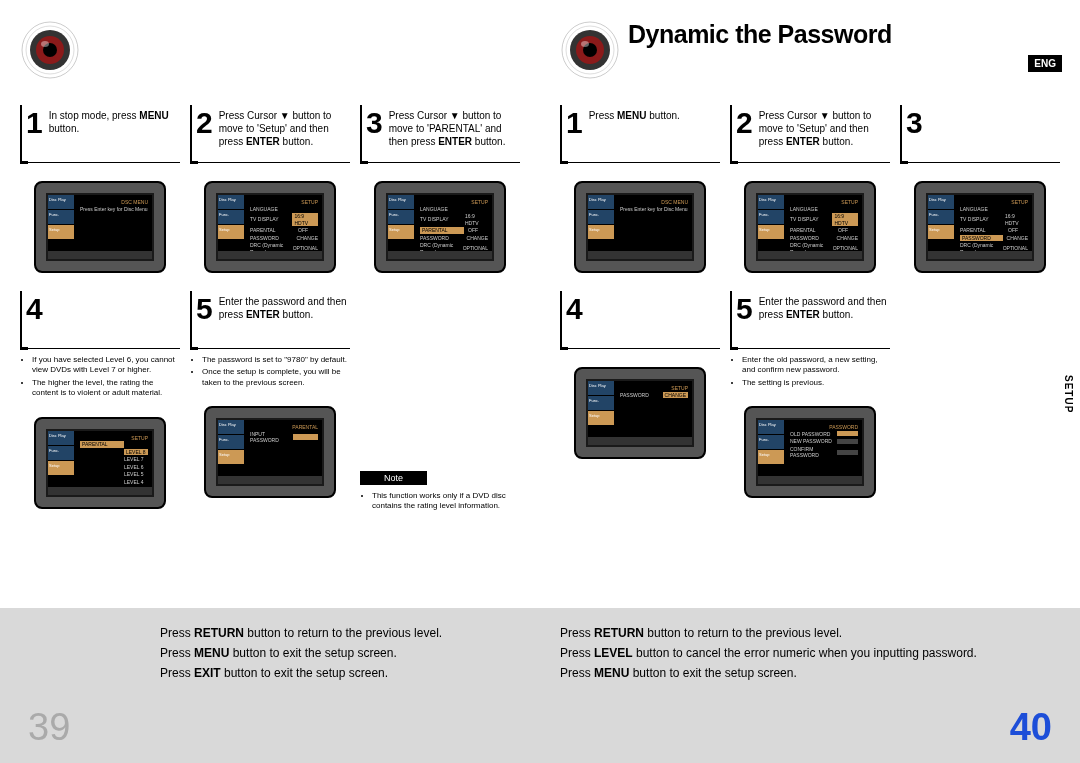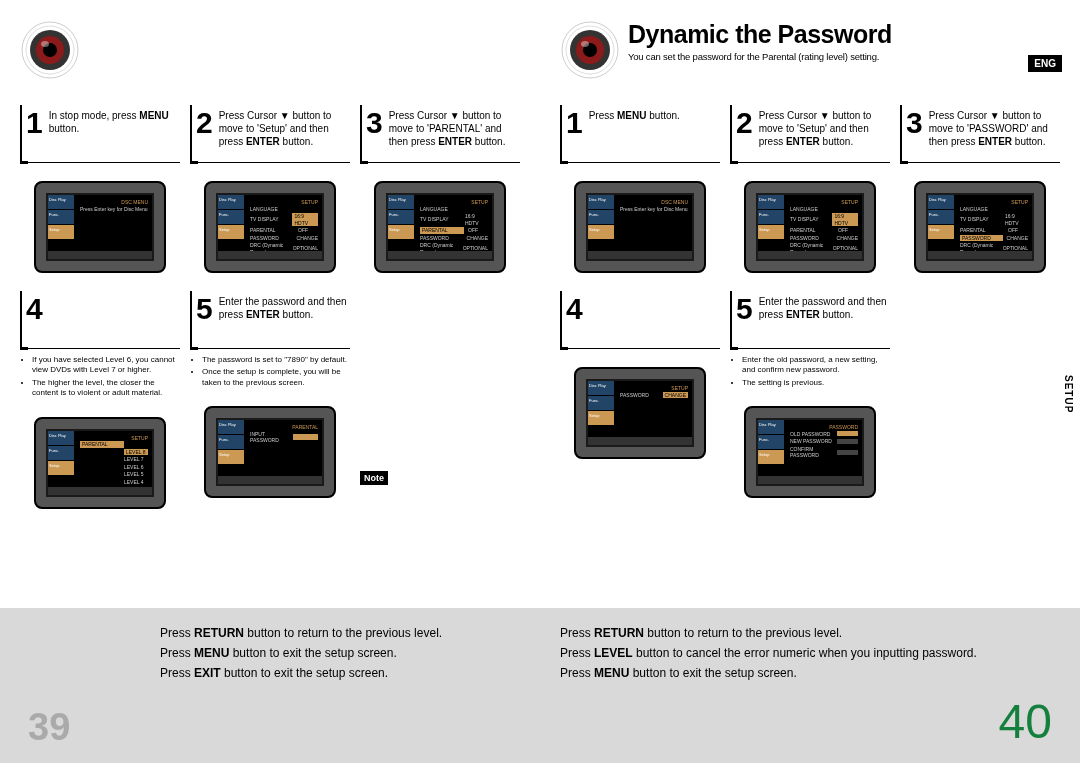--- a/index.html
+++ b/index.html
@@ -135,22 +135,22 @@
     font-size: 8px;
     padding: 6px 0 0 12px;
     list-style: disc;
     line-height: 1.3;
   }
   .bullets li { margin-bottom: 2px; }
   .note-label {
     background: #000;
     color: #fff;
     font-size: 9px;
-    font-weight: bold;
-    padding: 2px 4px;
+    font-weight: normal;
+    padding: 2px 24px;
     display: inline-block;
     margin-top: 10px;
   }
   .footer-band {
     position: absolute;
     left: 0;
     right: 0;
     bottom: 0;
     top: 608px;
     background: #d9d9d9;
@@ -159,30 +159,30 @@
   .footer-line {
     font-size: 12px;
     margin: 6px 0;
   }
   .footer-line b { font-weight: bold; }
   .page-num-left {
     position: absolute;
     left: 28px;
     bottom: 14px;
     font-size: 38px;
-    font-weight: bold;
+    font-weight: normal;
     color: #aaa;
   }
   .page-num-right {
     position: absolute;
     right: 28px;
     bottom: 14px;
-    font-size: 48px;
-    font-weight: normal;
-    color: #15803d;
+    font-size: 38px;
+    font-weight: bold;
+    color: #1d4ed8;
   }
   .footer-lines-left { margin-left: 140px; }
   .footer-lines-right { margin-right: 60px; }
   .placeholder-col { min-height: 10px; }
 </style>
 </head>
 <body>
 
 <div class="page">
   <div class="header">
@@ -297,21 +297,21 @@
       </div>
     </div>
 
   <div class="steps-row" id="left-bottom" style="margin-top:18px;">
       <div class="step">
         <div class="step-head">
           <div class="step-num">4</div>
         </div>
         <ul class="bullets">
           <li>If you have selected Level 6, you cannot view DVDs with Level 7 or higher.</li>
-          <li>The higher the level, the closer the content is to violent or adult material.</li>
+          <li>The higher the level, the rating the content is to violent or adult material.</li>
         </ul>
         <div class="shot">
           <div class="shot-inner">
             <div style="position:absolute;left:0;top:0;bottom:0;width:26px;">
      <div style="background:#246;color:#fff;height:14px;font-size:4px;padding:2px 1px;margin-bottom:1px;">Disc Play</div>
               <div style="background:#246;color:#fff;height:14px;font-size:4px;padding:2px 1px;margin-bottom:1px;">Func.</div>
               <div style="background:#c95;color:#fff;height:14px;font-size:4px;padding:2px 1px;margin-bottom:1px;">Setup</div>
    </div>
             <div style="margin-left:28px;">
               <div style="text-align:right;color:#c95;">SETUP</div>
@@ -338,21 +338,21 @@
           </div>
           <div class="shot-btm"></div>
         </div>
       </div>
       <div class="step">
         <div class="step-head">
           <div class="step-num">5</div>
     <div class="step-text">Enter the password and then press <b>ENTER</b> button.</div>
         </div>
         <ul class="bullets">
-          <li>The password is set to "7890" by default.</li>
+          <li>The password is set to "9780" by default.</li>
           <li>Once the setup is complete, you will be taken to the previous screen.</li>
         </ul>
         <div class="shot">
           <div class="shot-inner">
             <div style="position:absolute;left:0;top:0;bottom:0;width:26px;">
      <div style="background:#246;color:#fff;height:14px;font-size:4px;padding:2px 1px;margin-bottom:1px;">Disc Play</div>
               <div style="background:#246;color:#fff;height:14px;font-size:4px;padding:2px 1px;margin-bottom:1px;">Func.</div>
               <div style="background:#c95;color:#fff;height:14px;font-size:4px;padding:2px 1px;margin-bottom:1px;">Setup</div>
    </div>
             <div style="margin-left:28px;">
@@ -361,21 +361,23 @@
                 <span style="width:50px;">INPUT PASSWORD</span>
                 <span class="shot-hl" style="width:30px;height:6px;"></span>
               </div>
             </div>
           </div>
           <div class="shot-btm"></div>
         </div>
       </div>
       <div class="step placeholder-col"><div style="height:170px;"></div>
   <div class="note-label">Note</div>
-  </div>
+  <ul class="bullets">
+    <li>This function works only if a DVD disc contains the rating level information.</li>
+  </ul></div>
     </div>
 
   <div class="footer-band">
     <div class="page-num-left">39</div>
     <div class="footer-lines-left" id="left-footer">
         <div class="footer-line">Press <b>RETURN</b> button to return to the previous level.</div>
         <div class="footer-line">Press <b>MENU</b> button to exit the setup screen.</div>
         <div class="footer-line">Press <b>EXIT</b> button to exit the setup screen.</div>
       </div>
   </div>
@@ -391,21 +393,20 @@
         <circle cx="30" cy="30" r="28" fill="none" stroke="#999" stroke-width="0.5"></circle>
         <circle cx="30" cy="30" r="24" fill="none" stroke="#bbb" stroke-width="0.5"></circle>
         <circle cx="30" cy="30" r="20" fill="#333"></circle>
         <circle cx="30" cy="30" r="14" fill="#8b1a1a"></circle>
         <circle cx="30" cy="30" r="7" fill="#000"></circle>
         <ellipse cx="25" cy="24" rx="4" ry="3" fill="#fff" opacity="0.4"></ellipse>
       </svg>
     </div>
     <div class="title-block">
       <div class="title">Dynamic the Password</div>
-      <div class="subtitle">You can set the password for the Parental (rating level) setting.</div>
     </div>
   </div>
 
   <div class="steps-row" id="right-top">
       <div class="step">
         <div class="step-head">
           <div class="step-num">1</div>
     <div class="step-text">Press <b>MENU</b> button.</div>
         </div>
         <div class="shot">
@@ -456,21 +457,20 @@
                 <span class="">OPTIONAL</span>
               </div>
             </div>
           </div>
           <div class="shot-btm"></div>
         </div>
       </div>
       <div class="step">
         <div class="step-head">
           <div class="step-num">3</div>
-    <div class="step-text">Press Cursor ▼ button to move to 'PASSWORD' and then press <b>ENTER</b> button.</div>
         </div>
         <div class="shot">
           <div class="shot-inner">
             <div style="position:absolute;left:0;top:0;bottom:0;width:26px;">
      <div style="background:#246;color:#fff;height:14px;font-size:4px;padding:2px 1px;margin-bottom:1px;">Disc Play</div>
               <div style="background:#246;color:#fff;height:14px;font-size:4px;padding:2px 1px;margin-bottom:1px;">Func.</div>
               <div style="background:#c95;color:#fff;height:14px;font-size:4px;padding:2px 1px;margin-bottom:1px;">Setup</div>
    </div>
             <div style="margin-left:28px;">
               <div style="text-align:right;color:#c95;">SETUP</div>

